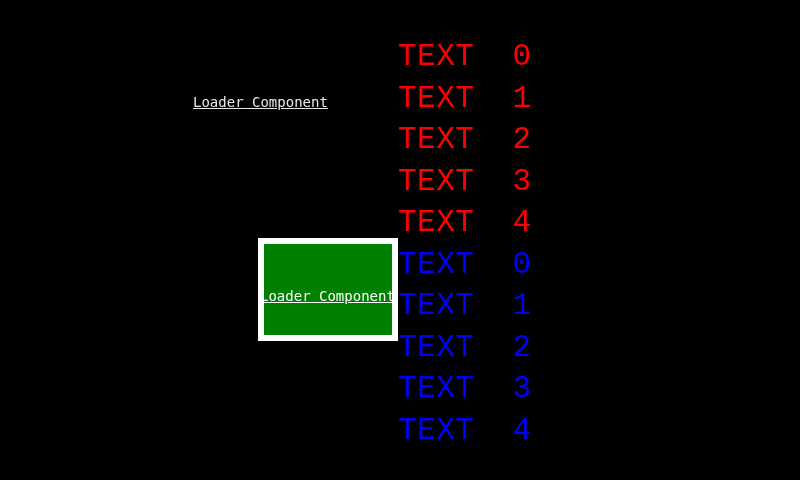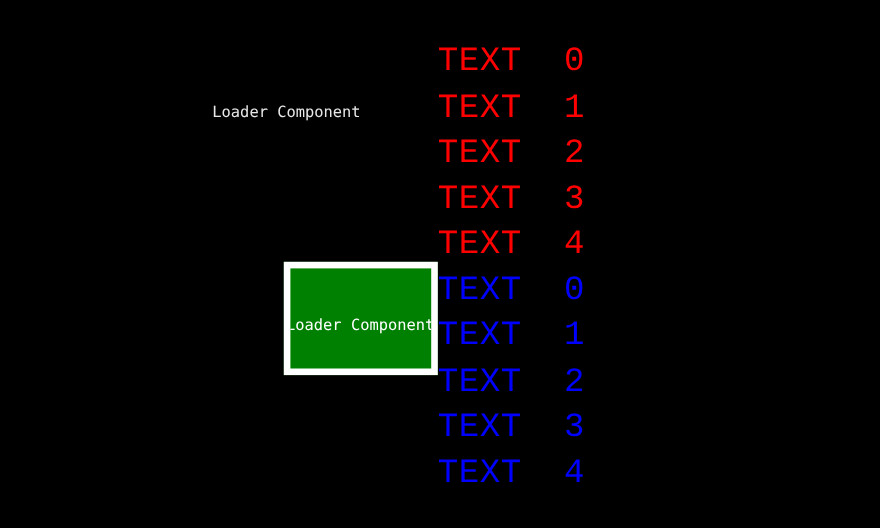--- a/index.html
+++ b/index.html
@@ -19,20 +19,21 @@
 
   
   .loader-label {
     position: absolute;
     white-space: nowrap;
     font-family: "DejaVu Sans Mono", "Liberation Mono", monospace;
     font-size: 14px;
     line-height: 14px;
     color: #e8e8e8;
     letter-spacing: 0px;
+    text-decoration: underline;
   }
   #label-plain {
     left: 193px;
     top: 95px;
   }
 
   
   .text-row {
     position: absolute;
     left: 398px;

